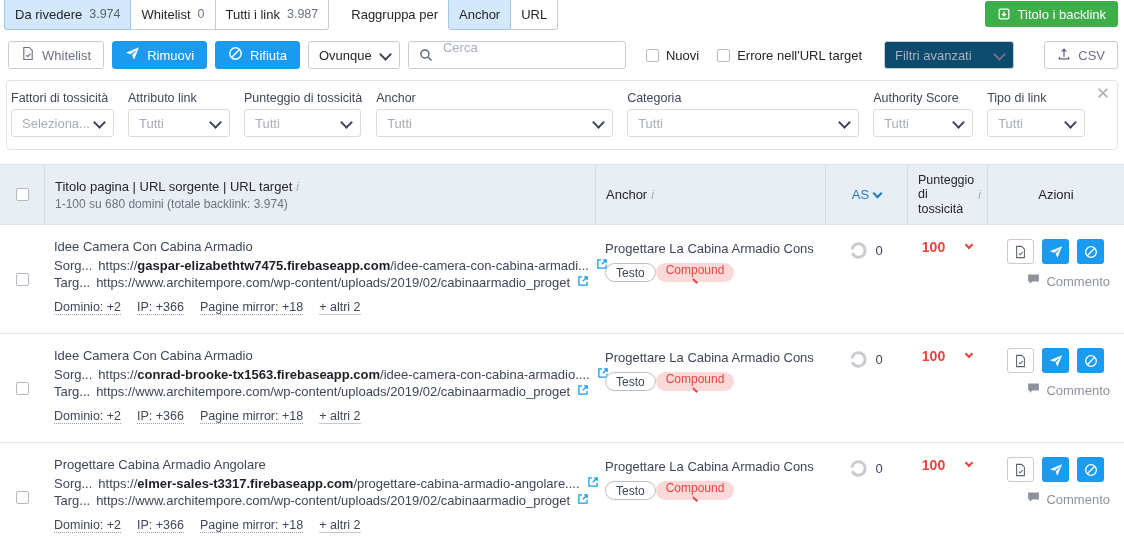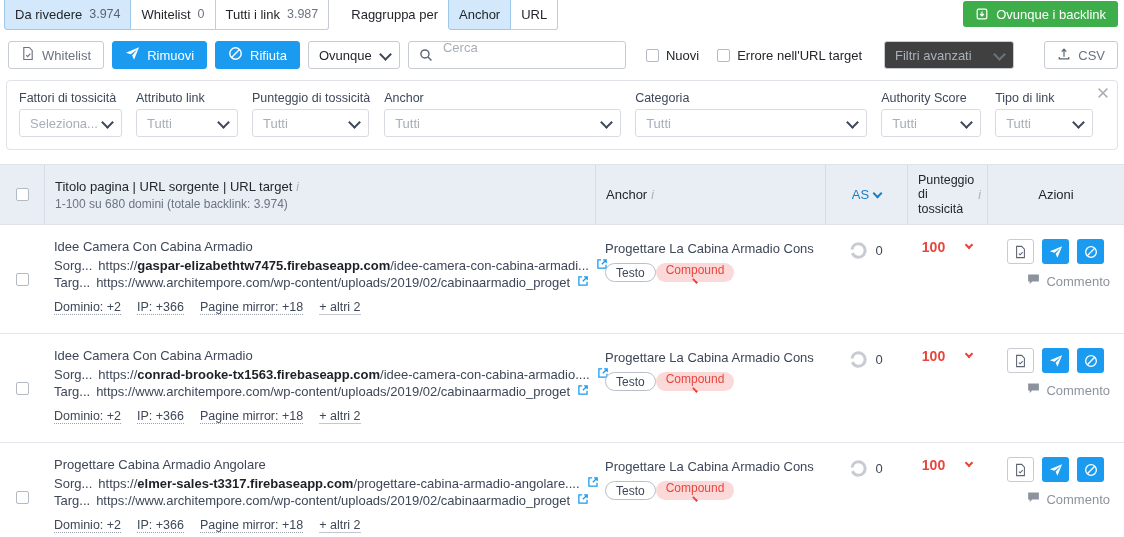--- a/index.html
+++ b/index.html
@@ -58,21 +58,21 @@
     font-size: 13px; cursor: pointer; white-space: nowrap;
     border: 1px solid #c6cbd4; background: #fff; color: #6b7280;
   }
   .btn-blue { background: #1a9bf0; border-color: #1a9bf0; color: #fff; }
   .select-wrap {
     position: relative; height: 28px;
     border: 1px solid #c6cbd4; border-radius: 3px; background: #fff;
     display: flex; align-items: center; padding: 0 26px 0 10px;
     font-size: 13px; color: #23262b; cursor: pointer; white-space: nowrap;
   }
-  .select-wrap.disabled { color: #aab1bb; background: #404040; }
+  .select-wrap.disabled { color: #aab1bb; background: #0c4a6e; }
   .chev {
     position: absolute; right: 9px; top: 50%;
     width: 9px; height: 9px; margin-top: -5px;
     border-right: 2px solid #3e4758; border-bottom: 2px solid #3e4758;
     transform: rotate(45deg);
   }
   .select-wrap.disabled .chev { border-color: #6b7280; }
   .search-box {
     position: relative; height: 28px; width: 218px;
     border: 1px solid #c6cbd4; border-radius: 3px; background: #fff;
@@ -94,21 +94,21 @@
   }
   .btn-csv { margin-left: auto; }
 
   
   .filterpanel {
     position: relative;
     margin: 8px 6px 0 6px;
     border: 1px solid #dfe2e7;
     border-radius: 4px;
     background: #fff;
-    padding: 10px 12px 12px 12px;
+    padding: 10px 12px 12px 4px;
     display: flex; align-items: flex-end; gap: 0;
   }
   .fld { display: flex; flex-direction: column; gap: 4px; margin-right: 14px; }
   .fld-label { font-size: 12.5px; color: #3e4758; white-space: nowrap; }
   .fsel {
     position: relative; height: 28px;
     border: 1px solid #d8dce2; border-radius: 3px; background: #fff;
     display: flex; align-items: center; padding: 0 26px 0 10px;
     font-size: 13px; color: #a7aeb8; cursor: pointer; white-space: nowrap;
   }
@@ -230,21 +230,21 @@
 
     <div class="spacer"></div>
 
     <div class="btn-import">
       <span>
         <svg width="14" height="14" viewBox="0 0 16 16" fill="none" stroke="#fff" stroke-width="1.4">
           <rect x="2.5" y="2.5" width="11" height="11" rx="1.5"></rect>
           <path d="M8 5 L8 10 M5.8 8 L8 10.2 L10.2 8"></path>
         </svg>
       </span>
-      <span>Ovunque i backlink</span>
+      <span>Titolo i backlink</span>
     </div>
   </div>
 
   <div class="actionbar">
     <div class="btn">
       <span>
         <svg width="14" height="15" viewBox="0 0 16 17" fill="none" stroke="#6b7280" stroke-width="1.3">
           <path d="M3.2 1.6 h6.2 l3.4 3.4 v10.4 h-9.6 z"></path>
           <path d="M6 10.4 l1.6 1.6 l3.1 -3.3"></path>
         </svg>

